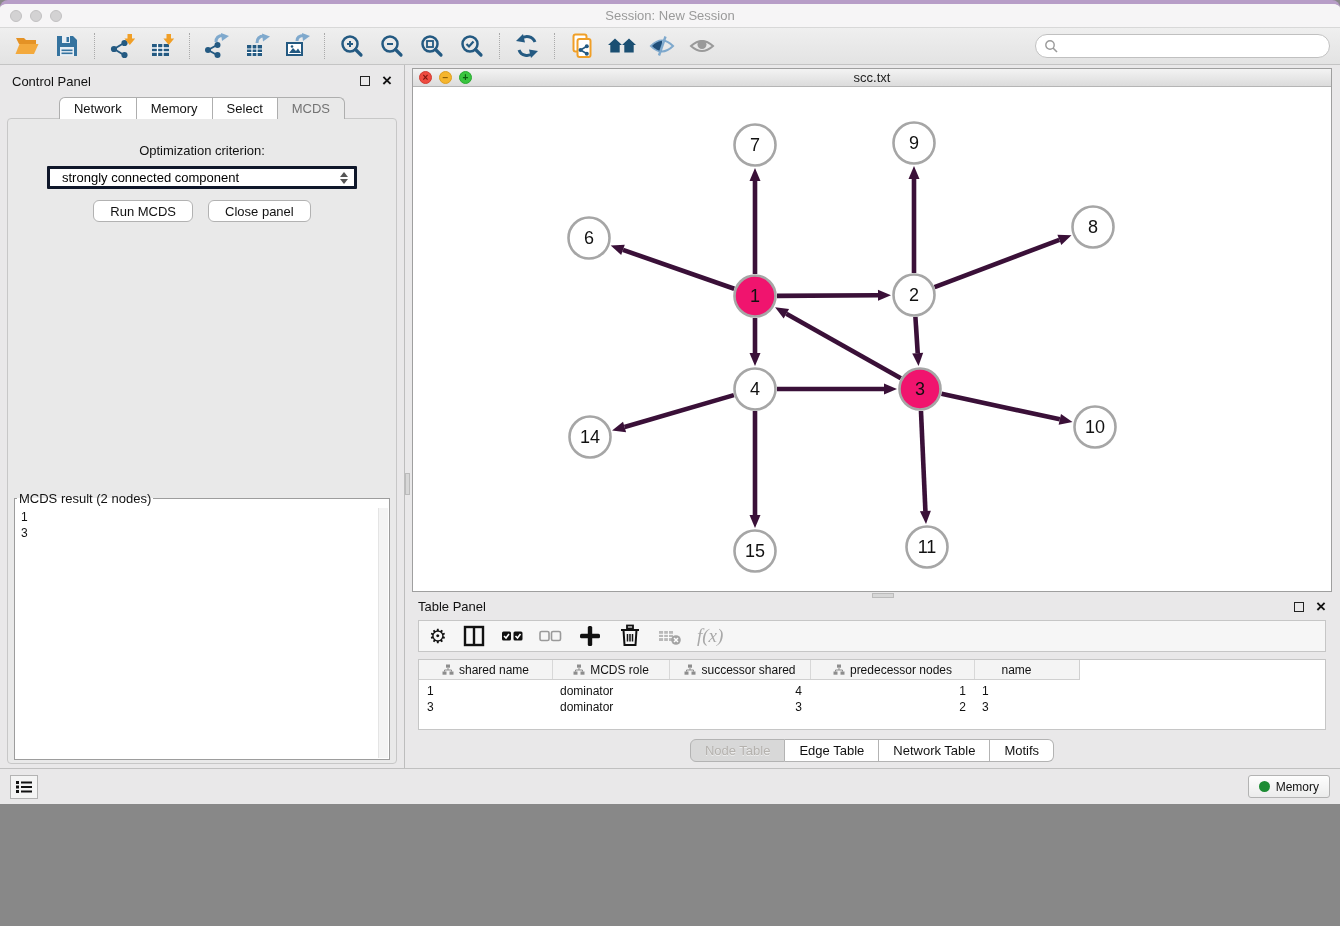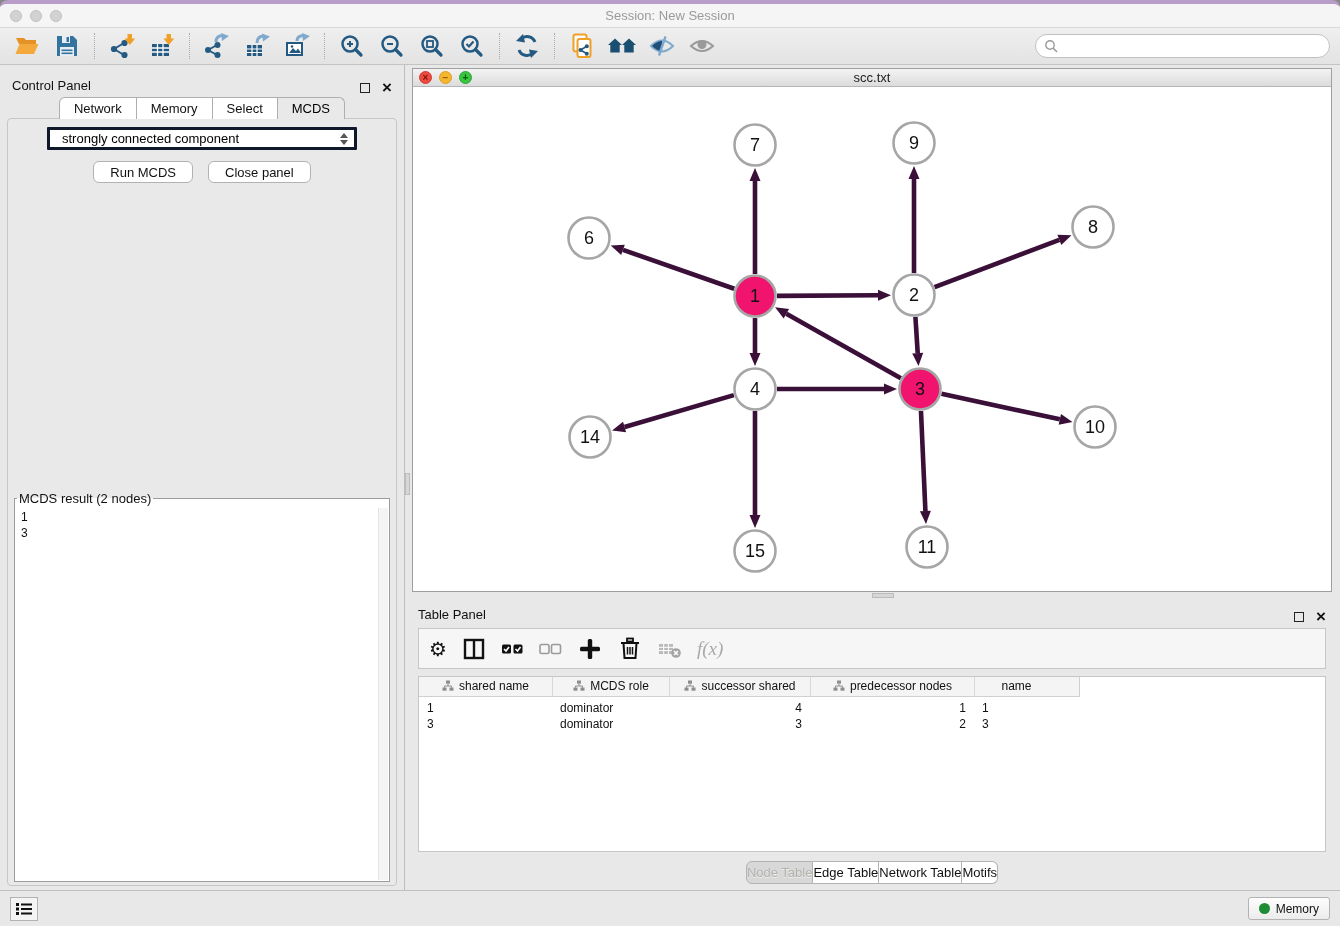--- a/index.html
+++ b/index.html
@@ -1,17 +1,17 @@
 <!DOCTYPE html>
 <html><head>
 <meta charset="utf-8">
 <style>
   * { margin:0; padding:0; box-sizing:border-box; }
   html,body { width:1340px; height:926px; font-family:"Liberation Sans","DejaVu Sans",sans-serif; background:#888; }
-  .app { width:1340px; height:926px; background:#e9e8e9; border-top:4px solid #b79dc7; border-radius:8px 8px 0 0; overflow:hidden; display:flex; flex-direction:column; }
+  .app { width:1340px; height:804px; background:#e9e8e9; border-top:4px solid #b79dc7; border-radius:8px 8px 0 0; overflow:hidden; display:flex; flex-direction:column; }
 
   
   .titlebar { height:24px; background:#f6f5f6; position:relative; display:flex; align-items:center; justify-content:center; border-bottom:1px solid #d8d8d8; }
   .lights { position:absolute; left:10px; top:0; height:100%; display:flex; align-items:center; gap:8px; }
   .light { width:12px; height:12px; border-radius:50%; background:#d3d2d3; border:1px solid #c2c1c2; }
   .win-title { color:#9a9a9a; font-size:13px; }
 
   
   .toolbar { height:37px; background:linear-gradient(#efefef,#e3e3e3); border-bottom:1px solid #c4c4c4; display:flex; align-items:center; padding:0 10px; gap:6px; }
   .tbi { width:34px; height:28px; display:flex; align-items:center; justify-content:center; cursor:default; }
@@ -20,30 +20,30 @@
   .searchbox input { border:none; outline:none; flex:1; font-size:12px; background:transparent; }
 
   
   .main { flex:1; display:flex; overflow:hidden; }
   .left-col { width:404px; display:flex; flex-direction:column; padding:4px 0 0 0; position:relative; }
   .vsplit { width:6px; background:#e9e8e9; border-left:1px solid #bdbdbd; position:relative; }
   .vsplit .handle { position:absolute; top:408px; left:0; width:5px; height:22px; background:#d7d7d7; border:1px solid #bbb; }
   .right-col { flex:1; display:flex; flex-direction:column; padding:3px 8px 0 2px; overflow:hidden; }
 
   
-  .panel-head { height:24px; display:flex; align-items:flex-end; padding:0 12px; font-size:13px; color:#111; }
+  .panel-head { height:24px; display:flex; align-items:center; padding:0 12px; font-size:13px; color:#111; }
   .panel-head .sp { flex:1; }
   .float-btn { width:10px; height:10px; border:1.6px solid #222; margin-right:12px; cursor:default; }
   .close-x { font-size:17px; font-weight:bold; color:#111; line-height:10px; cursor:default; }
   .cp-tabs { display:flex; justify-content:center; position:relative; z-index:2; margin-top:4px; }
   .tab { font-size:13px; padding:3px 14px; background:#fff; border:1px solid #aeaeae; border-bottom:none; color:#111; cursor:default; }
   .tab:first-child { border-radius:6px 0 0 0; }
   .tab:last-child { border-radius:0 6px 0 0; }
   .tab + .tab { border-left:none; }
-  .tab.sel { background:#e9e9e9; color:#000000; }
+  .tab.sel { background:#e9e9e9; color:#737373; }
   .cp-body { margin:-1px 7px 4px 7px; flex:1; background:#e9e9e9; border:1px solid #c7c7c7; border-radius:4px; position:relative; }
   .opt-label { text-align:center; font-size:13px; color:#111; margin-top:24px; }
   .dropdown { margin:8px auto 0 auto; width:310px; height:23px; background:#fff; border:3px solid #0f172a; border-radius:1px; display:flex; align-items:center; padding:0 6px 0 12px; font-size:13px; cursor:default;justify-content:center; }
   .dropdown .sp { flex:1; }
   .stepper { display:flex; flex-direction:column; gap:2px; align-items:center; }
   .stepper i { width:0; height:0; border-left:4px solid transparent; border-right:4px solid transparent; }
   .stepper .up { border-bottom:5px solid #555; }
   .stepper .dn { border-top:5px solid #555; }
   .btn-row { display:flex; justify-content:center; gap:15px; margin-top:11px; }
   .pbtn { height:22px; padding:0 16px; background:#fff; border:1px solid #b2b2b2; border-radius:6px; font-size:13px; color:#111; display:flex; align-items:center; cursor:default; }
@@ -71,21 +71,21 @@
   .gear-glyph { font-size:20px; color:#111; font-family:"DejaVu Sans",sans-serif; }
   .fx { font-family:"Liberation Serif","DejaVu Serif",serif; font-style:italic; font-size:19px; color:#a9a9a9; }
   .tp-table { margin:7px 6px 0 6px; background:#fff; border:1px solid #c6c6c6; height:182px; overflow:hidden; }
   .thead { display:flex; background:#f4f4f4; border-bottom:1px solid #d0d0d0; height:20px; width:661px; border-right:1px solid #d0d0d0; }
   .th { display:flex; align-items:center; justify-content:center; font-size:12px; color:#111; position:relative; gap:5px; }
   .th + .th { border-left:1px solid #d8d8d8; }
   .trow { display:flex; height:16px; align-items:center; }
   .td { font-size:12px; color:#111; padding:0 8px; overflow:hidden; white-space:nowrap; }
   .tbody { padding-top:3px; }
   .tp-tabs { display:flex; justify-content:center; margin:9px 0 6px 0; }
-  .btab { font-size:13px; padding:3px 0; background:#fff; border:1px solid #b3b3b3; color:#111; cursor:default; }
+  .btab { font-size:13px; padding:3px 14px; background:#fff; border:1px solid #b3b3b3; color:#111; cursor:default; }
   .btab:first-child { border-radius:6px 0 0 6px; }
   .btab:last-child { border-radius:0 6px 6px 0; }
   .btab + .btab { border-left:none; }
   .btab.sel { background:#d8d8d8; color:#b5b2ae; text-shadow:0 1px 0 #eee; }
 
   
   .statusbar { height:36px; background:#e9e8e9; border-top:1px solid #c0c0c0; display:flex; align-items:center; padding:0 10px; }
   .list-btn { width:28px; height:24px; background:#f4f4f4; border:1px solid #b3b3b3; display:flex; align-items:center; justify-content:center; cursor:default; }
   .mem-btn { margin-left:auto; height:23px; background:linear-gradient(#fdfdfd,#ececec); border:1px solid #b3b3b3; border-radius:3px; display:flex; align-items:center; gap:6px; padding:0 10px; font-size:12px; color:#111; cursor:default; }
   .mem-dot { width:11px; height:11px; border-radius:50%; background:#1d8c34; }
@@ -272,20 +272,21 @@
         <span class="float-btn"></span>
         <span class="close-x">×</span>
       </div>
       <div class="cp-tabs" id="cp-tabs">
           <span class="tab">Network</span>
           <span class="tab">Memory</span>
           <span class="tab">Select</span>
           <span class="tab sel">MCDS</span>
         </div>
       <div class="cp-body">
+        <div class="opt-label">Optimization criterion:</div>
         <div class="dropdown">
           <span>strongly connected component</span>
           <span class="sp"></span>
           <span class="stepper">
               <i class="up"></i>
               <i class="dn"></i>
             </span>
         </div>
         <div class="btn-row">
           <span class="pbtn">Run MCDS</span>

